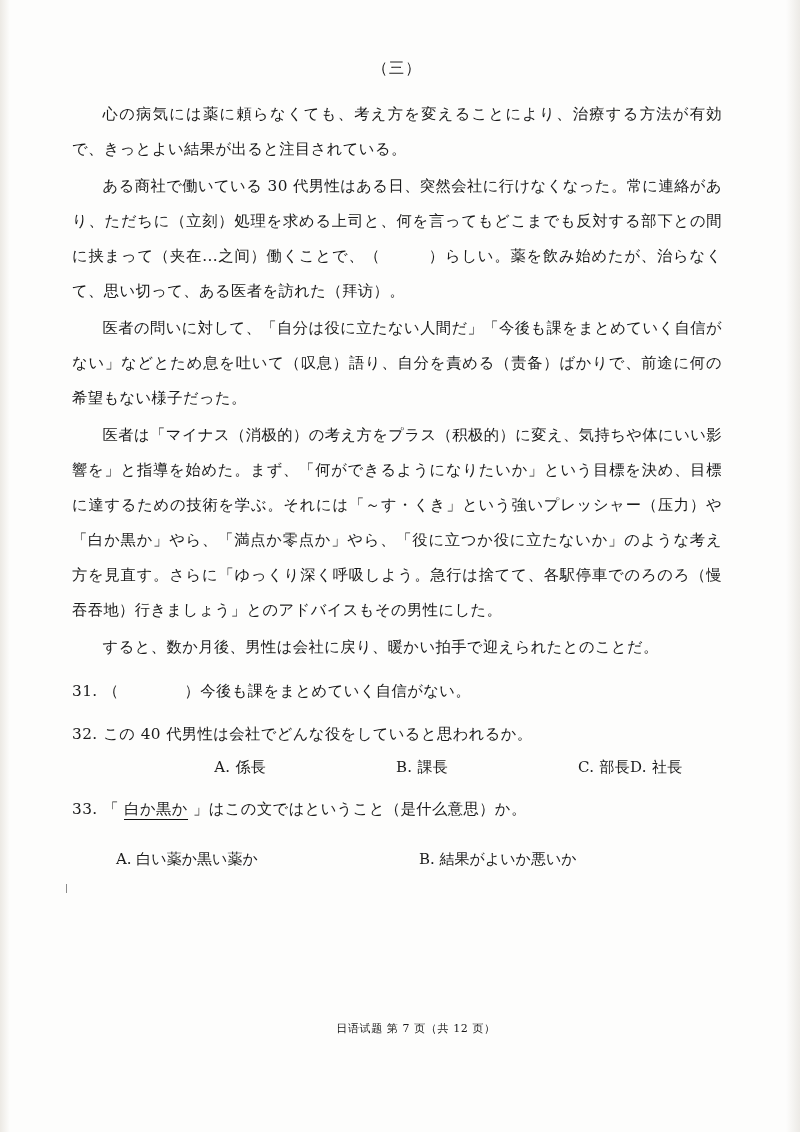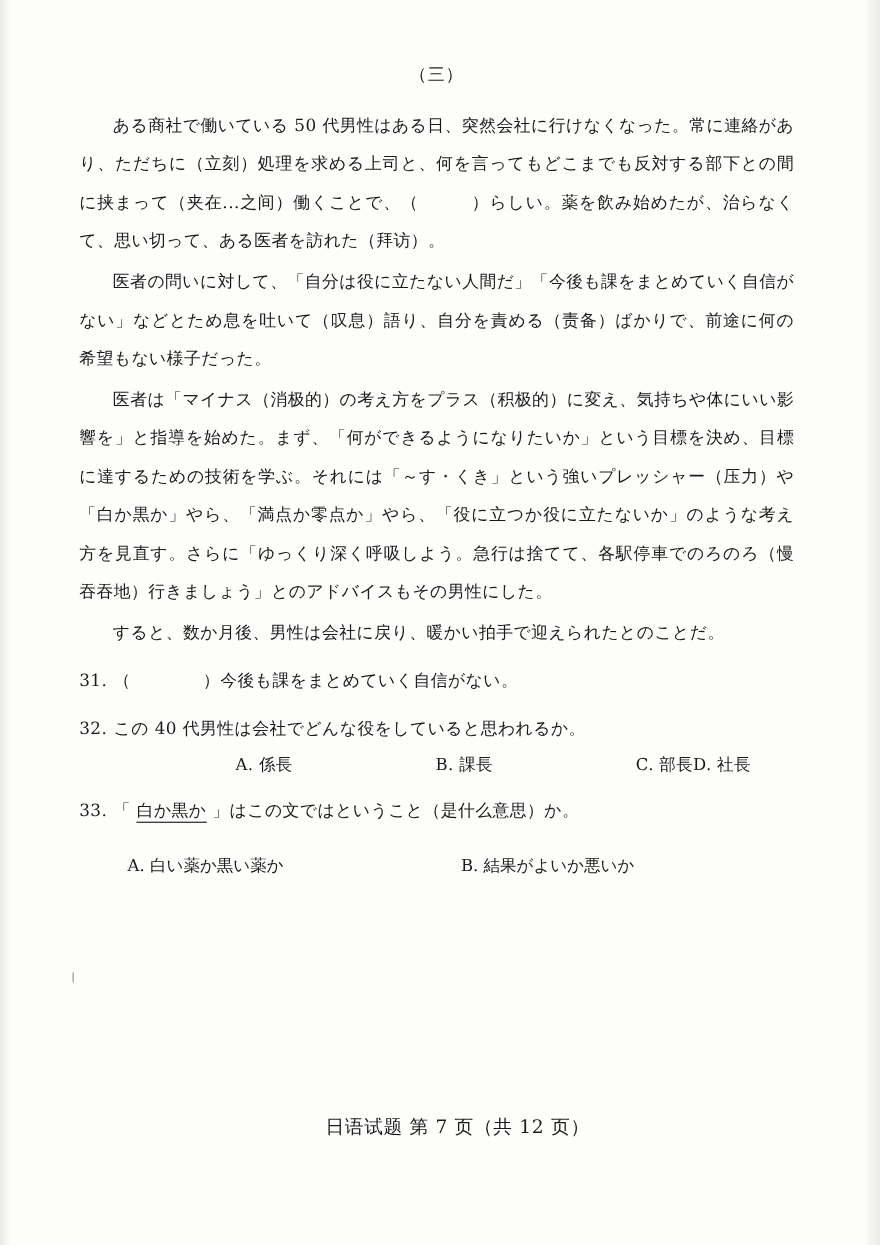--- a/index.html
+++ b/index.html
@@ -100,21 +100,21 @@
   .uline {
     border-bottom: 1.3px solid #111;
     padding-bottom: 1px;
   }
   .footer {
     position: absolute;
     left: 0;
     right: 0;
     bottom: 96px;
     text-align: center;
-    font-size: 17px;
+    font-size: 11px;
     letter-spacing: 0.6px;
     margin-left: 32px;
   }
   .tick {
     position: absolute;
     left: 66px;
     top: 884px;
     width: 1px;
     height: 9px;
     background: #8a8a8a;
@@ -125,21 +125,22 @@
 
 <div class="page">
   <div class="scan-left-edge"></div>
   <div class="scan-right-edge"></div>
   <div class="tick"></div>
 
   <div class="content">
 
     <div class="section-heading">（三）</div>
 
-    <p class="para">ある商社で働いている 50 代男性はある日、突然会社に行けなくなった。常に連絡があり、ただちに（立刻）処理を求める上司と、何を言ってもどこまでも反対する部下との間に挟まって（夹在...之间）働くことで、（　　　）らしい。薬を飲み始めたが、治らなくて、思い切って、ある医者を訪れた（拜访）。</p>
+    <p class="para">心の病気には薬に頼らなくても、考え方を変えることにより、治療する方法が有効で、きっとよい結果が出ると注目されている。</p>
+    <p class="para">ある商社で働いている 30 代男性はある日、突然会社に行けなくなった。常に連絡があり、ただちに（立刻）処理を求める上司と、何を言ってもどこまでも反対する部下との間に挟まって（夹在...之间）働くことで、（　　　）らしい。薬を飲み始めたが、治らなくて、思い切って、ある医者を訪れた（拜访）。</p>
     <p class="para">医者の問いに対して、「自分は役に立たない人間だ」「今後も課をまとめていく自信がない」などとため息を吐いて（叹息）語り、自分を責める（责备）ばかりで、前途に何の希望もない様子だった。</p>
     <p class="para">医者は「マイナス（消极的）の考え方をプラス（积极的）に変え、気持ちや体にいい影響を」と指導を始めた。まず、「何ができるようになりたいか」という目標を決め、目標に達するための技術を学ぶ。それには「～す・くき」という強いプレッシャー（压力）や「白か黒か」やら、「満点か零点か」やら、「役に立つか役に立たないか」のような考え方を見直す。さらに「ゆっくり深く呼吸しよう。急行は捨てて、各駅停車でのろのろ（慢吞吞地）行きましょう」とのアドバイスもその男性にした。</p>
     <p class="para">すると、数か月後、男性は会社に戻り、暖かい拍手で迎えられたとのことだ。</p>
 
     <div class="q">
       <span class="q-num">31.</span>
       <span>（</span>
       <span class="blank"></span>
       <span>）今後も課をまとめていく自信がない。</span>
     </div>

